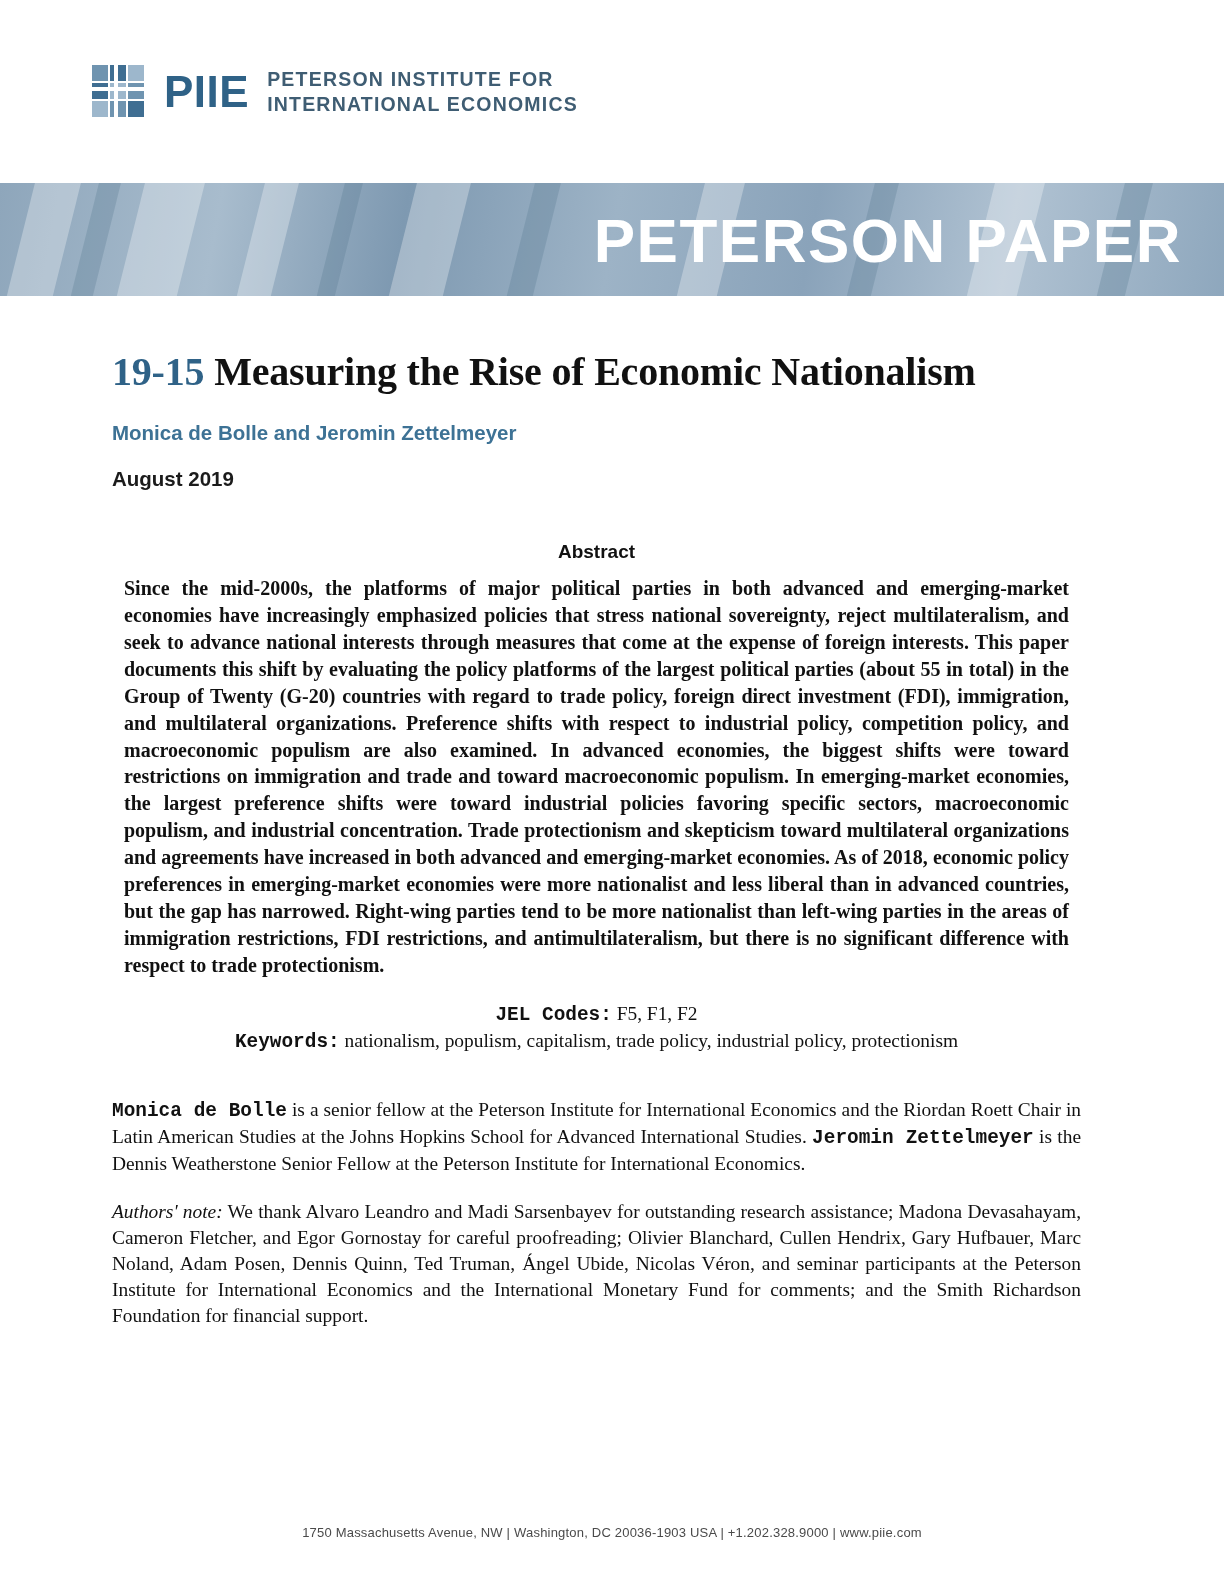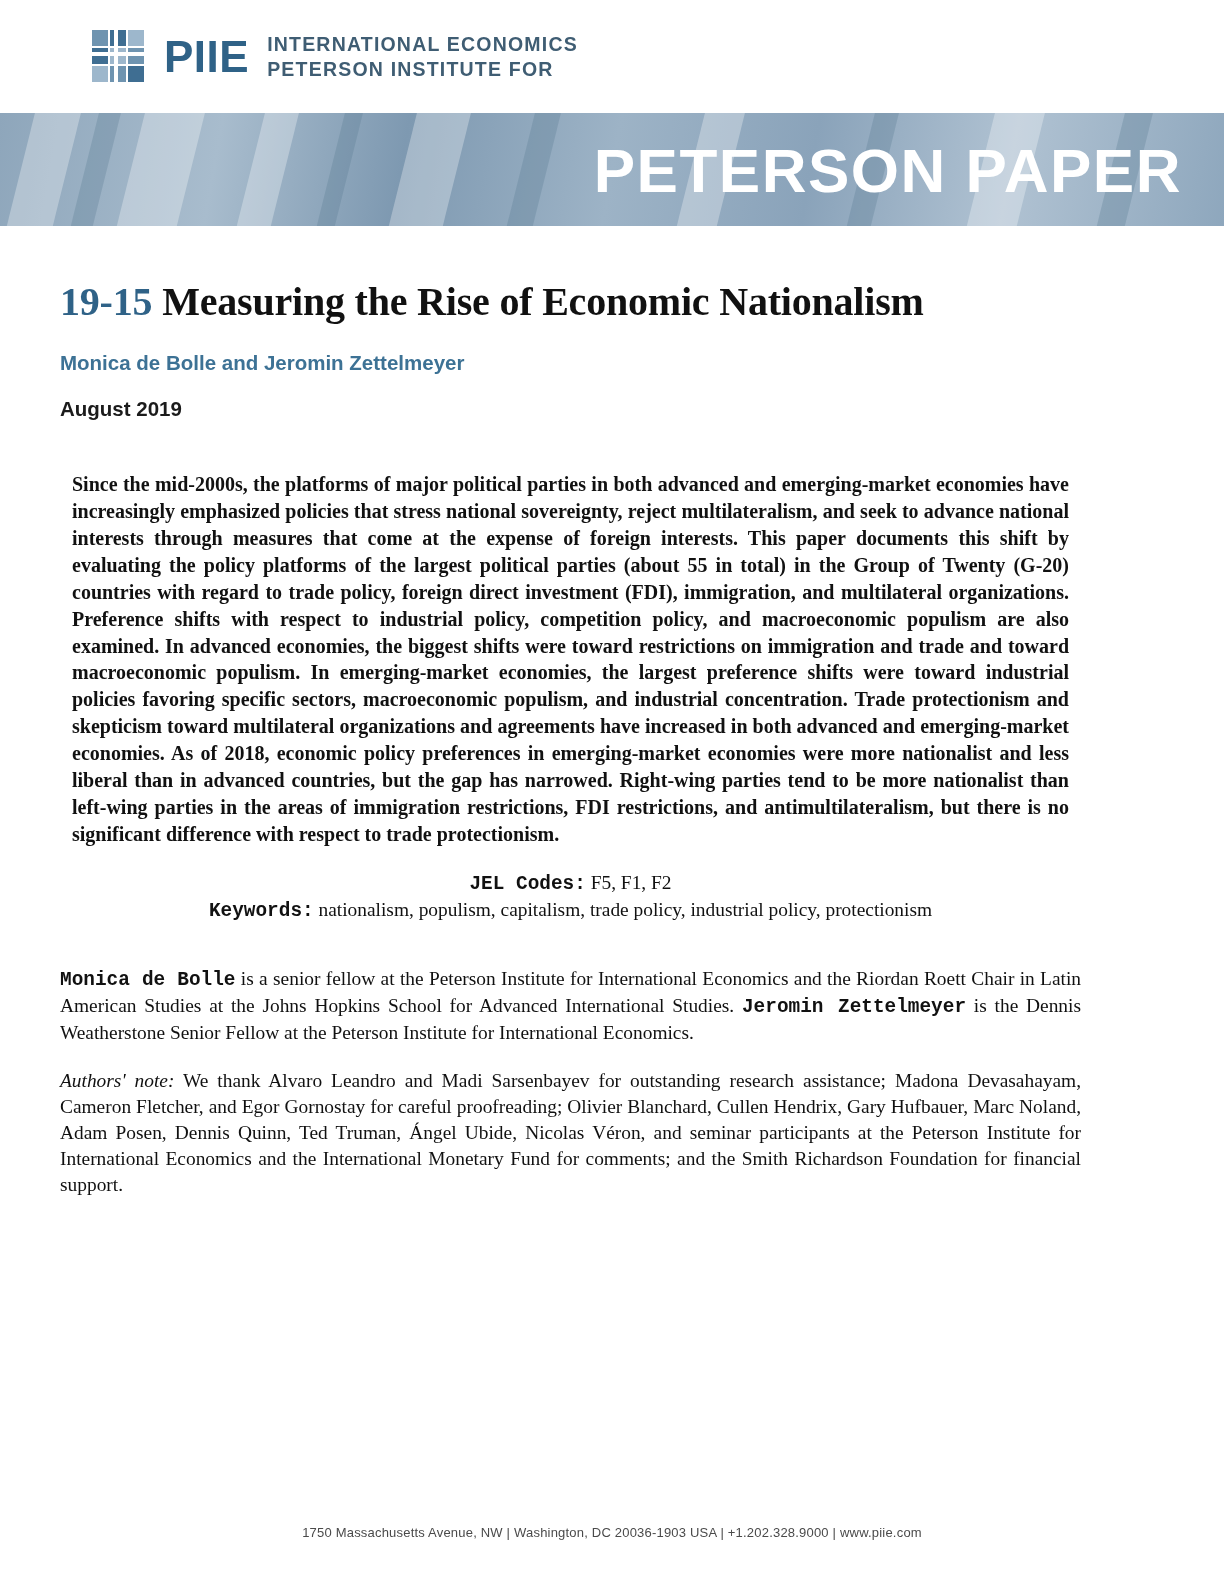--- a/index.html
+++ b/index.html
@@ -9,21 +9,21 @@
     height: 1584px;
     background: #ffffff;
     font-family: "Liberation Serif", serif;
     color: #111111;
     position: relative;
     overflow: hidden;
   }
 
   
   .logo-bar {
-    height: 113px;
+    height: 183px;
     display: flex;
     align-items: center;
     padding-left: 88px;
     border-radius: 12px;
   }
   .logo-wrap { display: flex; align-items: center; }
   .logo-mark { width: 62px; height: 62px; flex: 0 0 auto; }
   .logo-piie {
     font-family: "Liberation Sans", sans-serif;
     font-weight: bold;
@@ -65,21 +65,21 @@
     font-family: "Liberation Sans", sans-serif;
     font-weight: bold;
     font-size: 62px;
     letter-spacing: 1.5px;
     color: #ffffff;
     white-space: nowrap;
   }
 
   
   .content {
-    padding: 52px 143px 0 60px;
+    padding: 52px 143px 0 112px;
   }
   .paper-title {
     font-family: "Liberation Serif", serif;
     font-weight: bold;
     font-size: 40px;
     line-height: 1.18;
     color: #111111;
     margin: 0 0 26px 0;
     letter-spacing: -0.2px;
   }
@@ -165,22 +165,22 @@
       <rect x="22" y="22" width="16" height="16" fill="#9db7cc"></rect>
       <rect x="40" y="22" width="16" height="16" fill="#6f94b0"></rect>
       <rect x="4" y="40" width="16" height="16" fill="#9db7cc"></rect>
       <rect x="22" y="40" width="16" height="16" fill="#6f94b0"></rect>
       <rect x="40" y="40" width="16" height="16" fill="#3f6e92"></rect>
       <rect x="0" y="26" width="62" height="4" fill="#ffffff"></rect>
       <rect x="26" y="0" width="4" height="62" fill="#ffffff"></rect>
     </svg>
     <div class="logo-piie">PIIE</div>
     <div class="logo-text">
+      <div>PETERSON INSTITUTE FOR</div>
       <div>INTERNATIONAL ECONOMICS</div>
-      <div>PETERSON INSTITUTE FOR</div>
     </div>
   </div>
 </div>
 
 <div class="banner">
   <div class="stripe" style="left:20px;  width:46px; background:#ffffff;"></div>
   <div class="stripe" style="left:84px;  width:22px; background:#5b7a93;"></div>
   <div class="stripe" style="left:130px; width:60px; background:#ffffff;"></div>
   <div class="stripe" style="left:210px; width:30px; background:#466customer;"></div>
   <div class="stripe" style="left:250px; width:34px; background:#ffffff;"></div>
@@ -197,20 +197,21 @@
 <div class="content">
 
   <h1 class="paper-title">
     <span class="paper-number">19-15</span>
     <span>Measuring the Rise of Economic Nationalism</span>
   </h1>
 
   <div class="authors">Monica de Bolle and Jeromin Zettelmeyer</div>
   <div class="pubdate">August 2019</div>
 
+  <div class="abstract-head">Abstract</div>
   <p class="abstract-body">Since the mid-2000s, the platforms of major political parties in both advanced and emerging-market economies have increasingly emphasized policies that stress national sovereignty, reject multilateralism, and seek to advance national interests through measures that come at the expense of foreign interests. This paper documents this shift by evaluating the policy platforms of the largest political parties (about 55 in total) in the Group of Twenty (G-20) countries with regard to trade policy, foreign direct investment (FDI), immigration, and multilateral organizations. Preference shifts with respect to industrial policy, competition policy, and macroeconomic populism are also examined. In advanced economies, the biggest shifts were toward restrictions on immigration and trade and toward macroeconomic populism. In emerging-market economies, the largest preference shifts were toward industrial policies favoring specific sectors, macroeconomic populism, and industrial concentration. Trade protectionism and skepticism toward multilateral organizations and agreements have increased in both advanced and emerging-market economies. As of 2018, economic policy preferences in emerging-market economies were more nationalist and less liberal than in advanced countries, but the gap has narrowed. Right-wing parties tend to be more nationalist than left-wing parties in the areas of immigration restrictions, FDI restrictions, and antimultilateralism, but there is no significant difference with respect to trade protectionism.</p>
 
   <div class="jel">
     <span class="bold">JEL Codes:</span><span> F5, F1, F2</span>
   </div>
   <div class="keywords">
     <span class="bold">Keywords:</span><span> nationalism, populism, capitalism, trade policy, industrial policy, protectionism</span>
   </div>
 
   <p class="bio">

